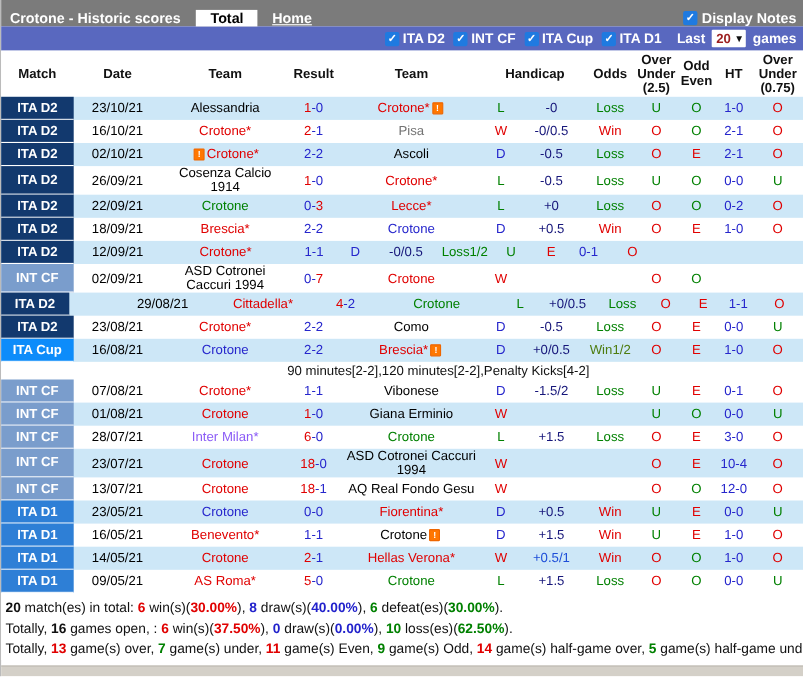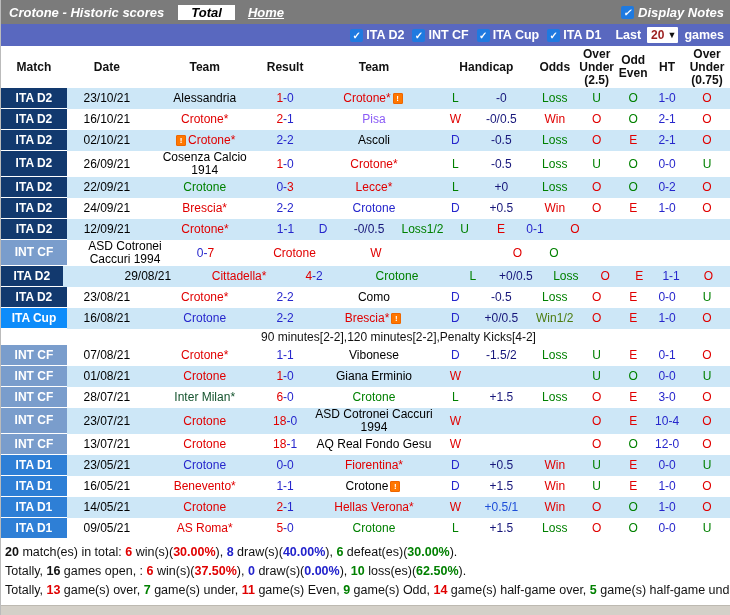--- a/index.html
+++ b/index.html
@@ -1,20 +1,20 @@
 <!DOCTYPE html>
 <html><head>
 <meta charset="utf-8">
 <style>
   * { margin:0; padding:0; box-sizing:border-box; }
   body { font-family:"Liberation Sans", sans-serif; background:#fff; }
   #app { position:relative; width:730px; height:615px; background:#fff; overflow:hidden; border-left:1px solid #bbb; }
 
   
-  .titlebar { height:24px; background:#7b7b7b; display:flex; align-items:center; color:#fff; font-size:13px; font-weight:bold;font-style:italic; }
+  .titlebar { height:24px; background:#7b7b7b; display:flex; align-items:flex-end; color:#fff; font-size:13px; font-weight:bold; }
   .tb-title { display:flex; align-items:center; padding:0 14px 0 8px; }
   .tab { display:flex; align-items:center; padding:0 13px; cursor:pointer; }
   .tab.active { background:#fff; color:#000; }
   .tab.link { text-decoration:underline; }
   .tb-right { margin-left:auto; display:flex; align-items:center; gap:4px; padding-right:6px; }
 
   .chk { width:13px; height:13px; background:#1f7ae0; border-radius:2px; color:#fff; font-size:10px; line-height:13px; text-align:center; font-weight:bold; display:inline-block; }
 
   
   .filterbar { height:22px; background:#5968bf; display:flex; align-items:center; justify-content:flex-end; gap:6px; color:#fff; font-size:12.5px; font-weight:bold; padding-right:6px; }
@@ -128,21 +128,21 @@
         <div class="cell" style="width: 80px;">16/10/21</div>
         <div class="cell" style="width: 116px;">
           <span style="color: rgb(224, 0, 0);">Crotone*</span>
         </div>
         <div class="cell" style="width: 45px;">
           <span style="color: rgb(224, 0, 0);">2</span>
           <span style="color: rgb(38, 38, 204);">-</span>
           <span style="color: rgb(38, 38, 204);">1</span>
         </div>
         <div class="cell" style="width: 133px;">
-          <span style="color: #8b5cf6;">Pisa</span>
+          <span style="color: #737373;">Pisa</span>
         </div>
         <div class="cell" style="width: 30px; color: rgb(224, 0, 0);">W</div>
         <div class="cell" style="width: 62px; color: rgb(22, 22, 122);">-0/0.5</div>
         <div class="cell" style="width: 45px; color: rgb(224, 0, 0);">Win</div>
         <div class="cell" style="width: 39px; color: rgb(224, 0, 0);">O</div>
         <div class="cell" style="width: 34px; color: rgb(0, 128, 0);">O</div>
         <div class="cell" style="width: 34px; color: rgb(38, 38, 204);">2-1</div>
         <div class="cell" style="width: 46px; color: rgb(224, 0, 0);">O</div>
       </div>
       <div class="t-row alt">
@@ -207,21 +207,21 @@
         <div class="cell" style="width: 30px; color: rgb(0, 128, 0);">L</div>
         <div class="cell" style="width: 62px; color: rgb(22, 22, 122);">+0</div>
         <div class="cell" style="width: 45px; color: rgb(0, 128, 0);">Loss</div>
         <div class="cell" style="width: 39px; color: rgb(224, 0, 0);">O</div>
         <div class="cell" style="width: 34px; color: rgb(0, 128, 0);">O</div>
         <div class="cell" style="width: 34px; color: rgb(38, 38, 204);">0-2</div>
         <div class="cell" style="width: 46px; color: rgb(224, 0, 0);">O</div>
       </div>
       <div class="t-row">
         <div class="cell league" style="width: 66px; background: rgb(18, 57, 110);">ITA D2</div>
-        <div class="cell" style="width: 80px;">24/09/21</div>
+        <div class="cell" style="width: 80px;">18/09/21</div>
         <div class="cell" style="width: 116px;">
           <span style="color: rgb(224, 0, 0);">Brescia*</span>
         </div>
         <div class="cell" style="width: 45px;">
           <span style="color: rgb(38, 38, 204);">2</span>
           <span style="color: rgb(38, 38, 204);">-</span>
           <span style="color: rgb(38, 38, 204);">2</span>
         </div>
         <div class="cell" style="width: 133px;">
           <span style="color: rgb(38, 38, 204);">Crotone</span>
@@ -248,20 +248,21 @@
         <div class="cell" style="width: 30px; color: rgb(38, 38, 204);">D</div>
         <div class="cell" style="width: 62px; color: rgb(22, 22, 122);">-0/0.5</div>
         <div class="cell" style="width: 45px; color: rgb(0, 128, 0);">Loss1/2</div>
         <div class="cell" style="width: 39px; color: rgb(0, 128, 0);">U</div>
         <div class="cell" style="width: 34px; color: rgb(224, 0, 0);">E</div>
         <div class="cell" style="width: 34px; color: rgb(38, 38, 204);">0-1</div>
         <div class="cell" style="width: 46px; color: rgb(224, 0, 0);">O</div>
       </div>
       <div class="t-row">
         <div class="cell league" style="width: 66px; background: rgb(122, 157, 204);">INT CF</div>
+        <div class="cell" style="width: 80px;">02/09/21</div>
         <div class="cell" style="width: 116px;">
           <span style="color: rgb(0, 0, 0);">ASD Cotronei Caccuri 1994</span>
         </div>
         <div class="cell" style="width: 45px;">
           <span style="color: rgb(38, 38, 204);">0</span>
           <span style="color: rgb(38, 38, 204);">-</span>
           <span style="color: rgb(224, 0, 0);">7</span>
         </div>
         <div class="cell" style="width: 133px;">
           <span style="color: rgb(224, 0, 0);">Crotone</span>
@@ -383,21 +384,21 @@
         <div class="cell" style="width: 45px; color: rgb(0, 128, 0);"></div>
         <div class="cell" style="width: 39px; color: rgb(0, 128, 0);">U</div>
         <div class="cell" style="width: 34px; color: rgb(0, 128, 0);">O</div>
         <div class="cell" style="width: 34px; color: rgb(38, 38, 204);">0-0</div>
         <div class="cell" style="width: 46px; color: rgb(0, 128, 0);">U</div>
       </div>
       <div class="t-row">
         <div class="cell league" style="width: 66px; background: rgb(122, 157, 204);">INT CF</div>
         <div class="cell" style="width: 80px;">28/07/21</div>
         <div class="cell" style="width: 116px;">
-          <span style="color: #14532d;">Inter Milan*</span>
+          <span style="color: #8b5cf6;">Inter Milan*</span>
         </div>
         <div class="cell" style="width: 45px;">
           <span style="color: rgb(224, 0, 0);">6</span>
           <span style="color: rgb(38, 38, 204);">-</span>
           <span style="color: rgb(38, 38, 204);">0</span>
         </div>
         <div class="cell" style="width: 133px;">
           <span style="color: rgb(0, 128, 0);">Crotone</span>
         </div>
         <div class="cell" style="width: 30px; color: rgb(0, 128, 0);">L</div>

